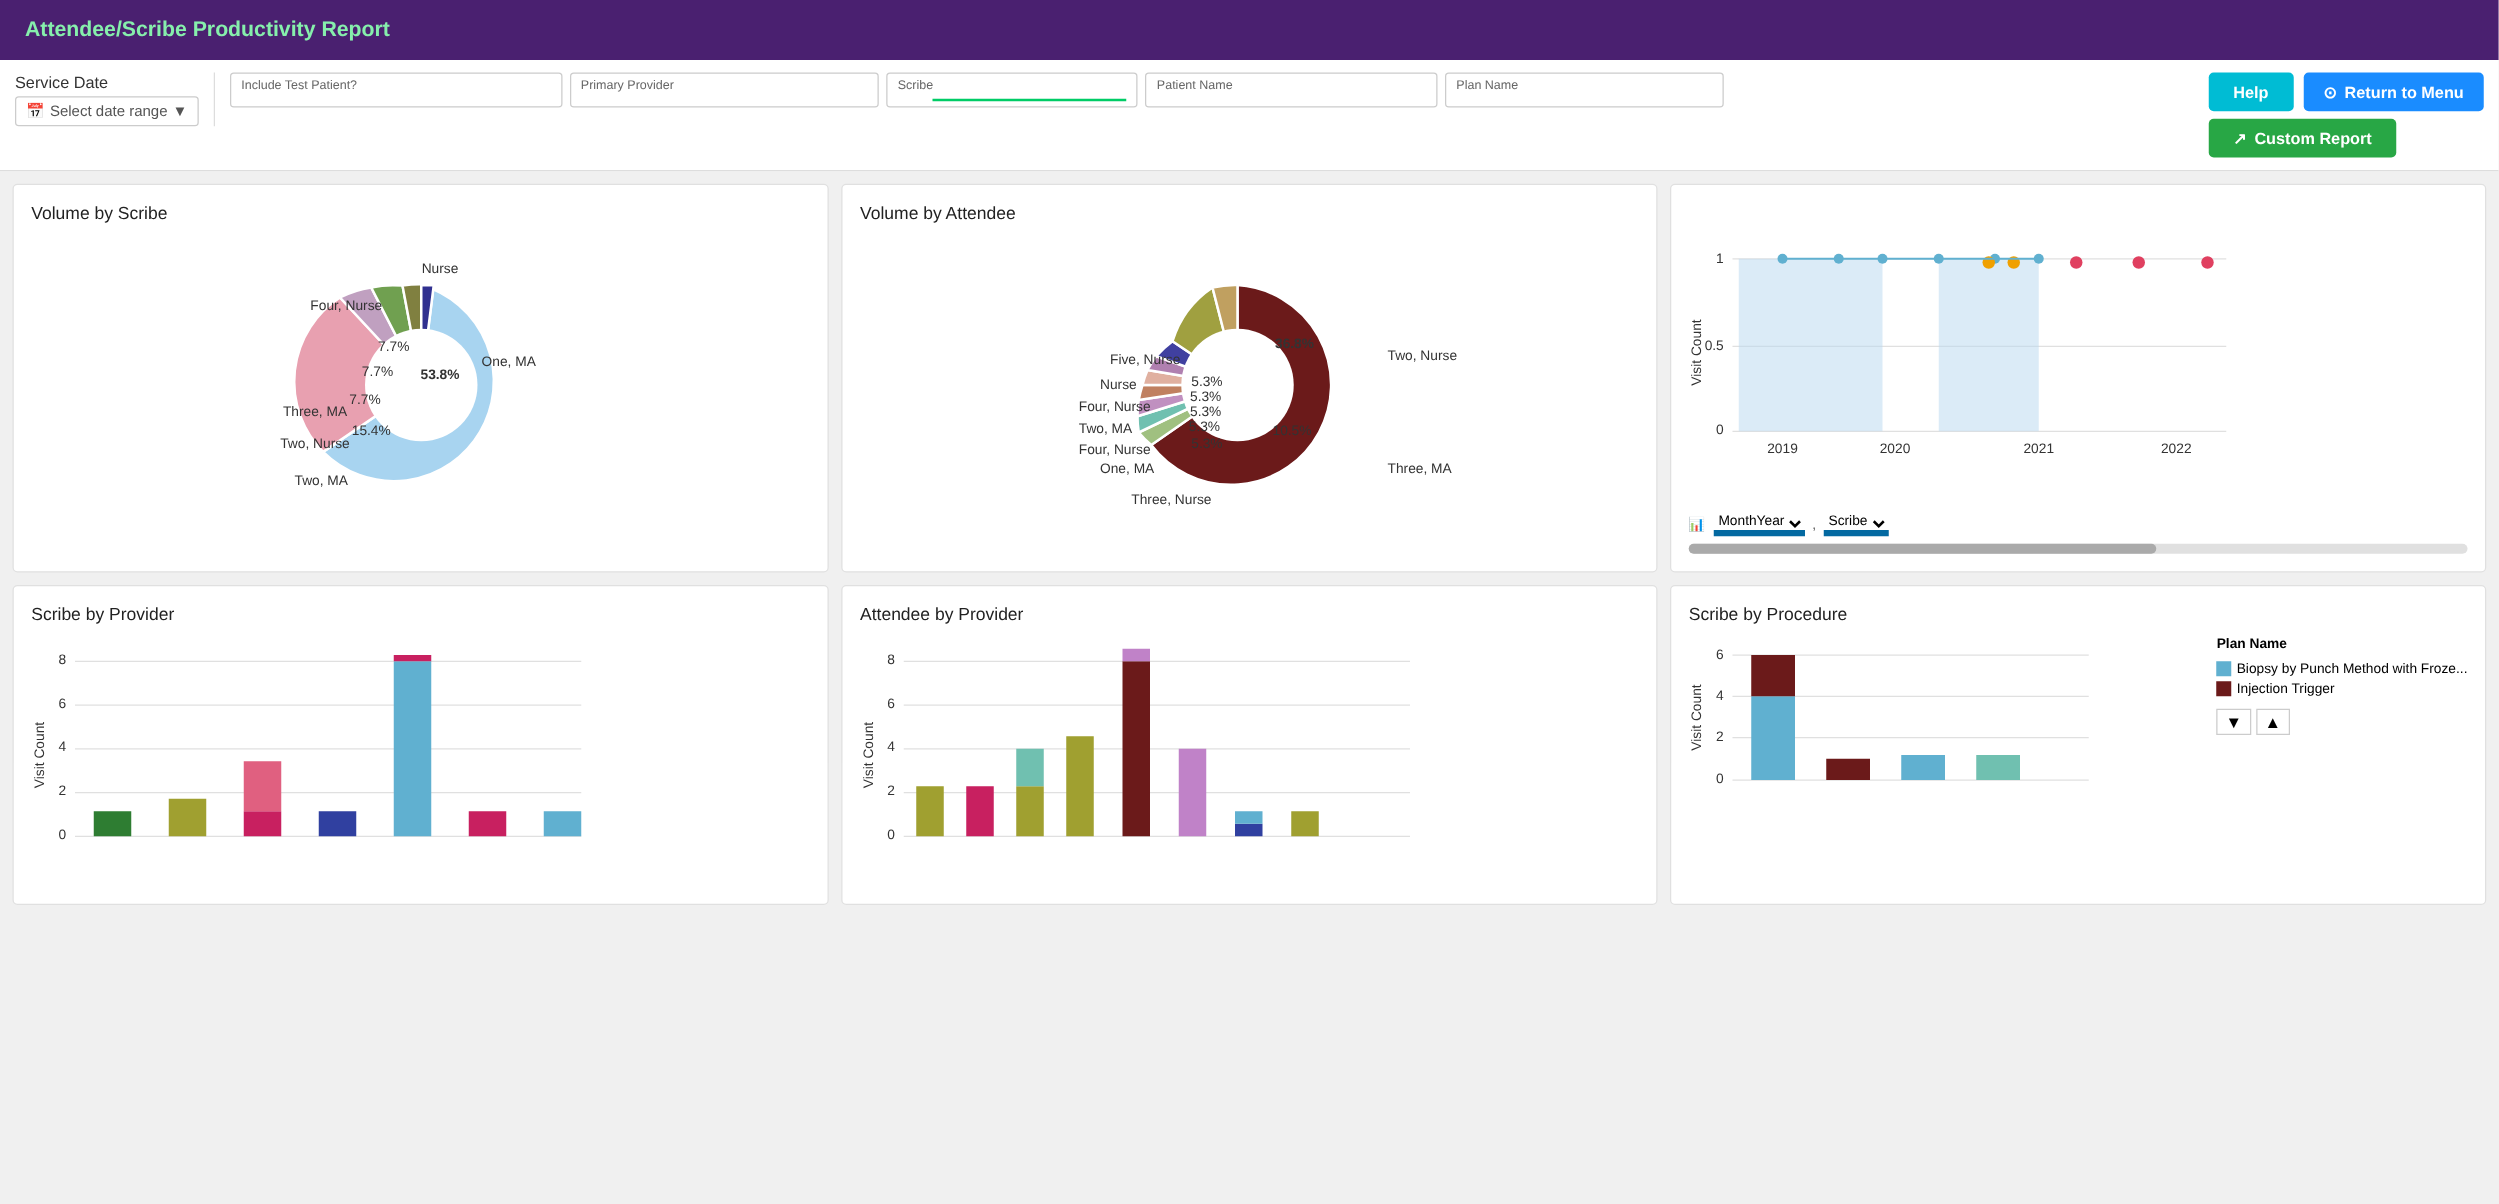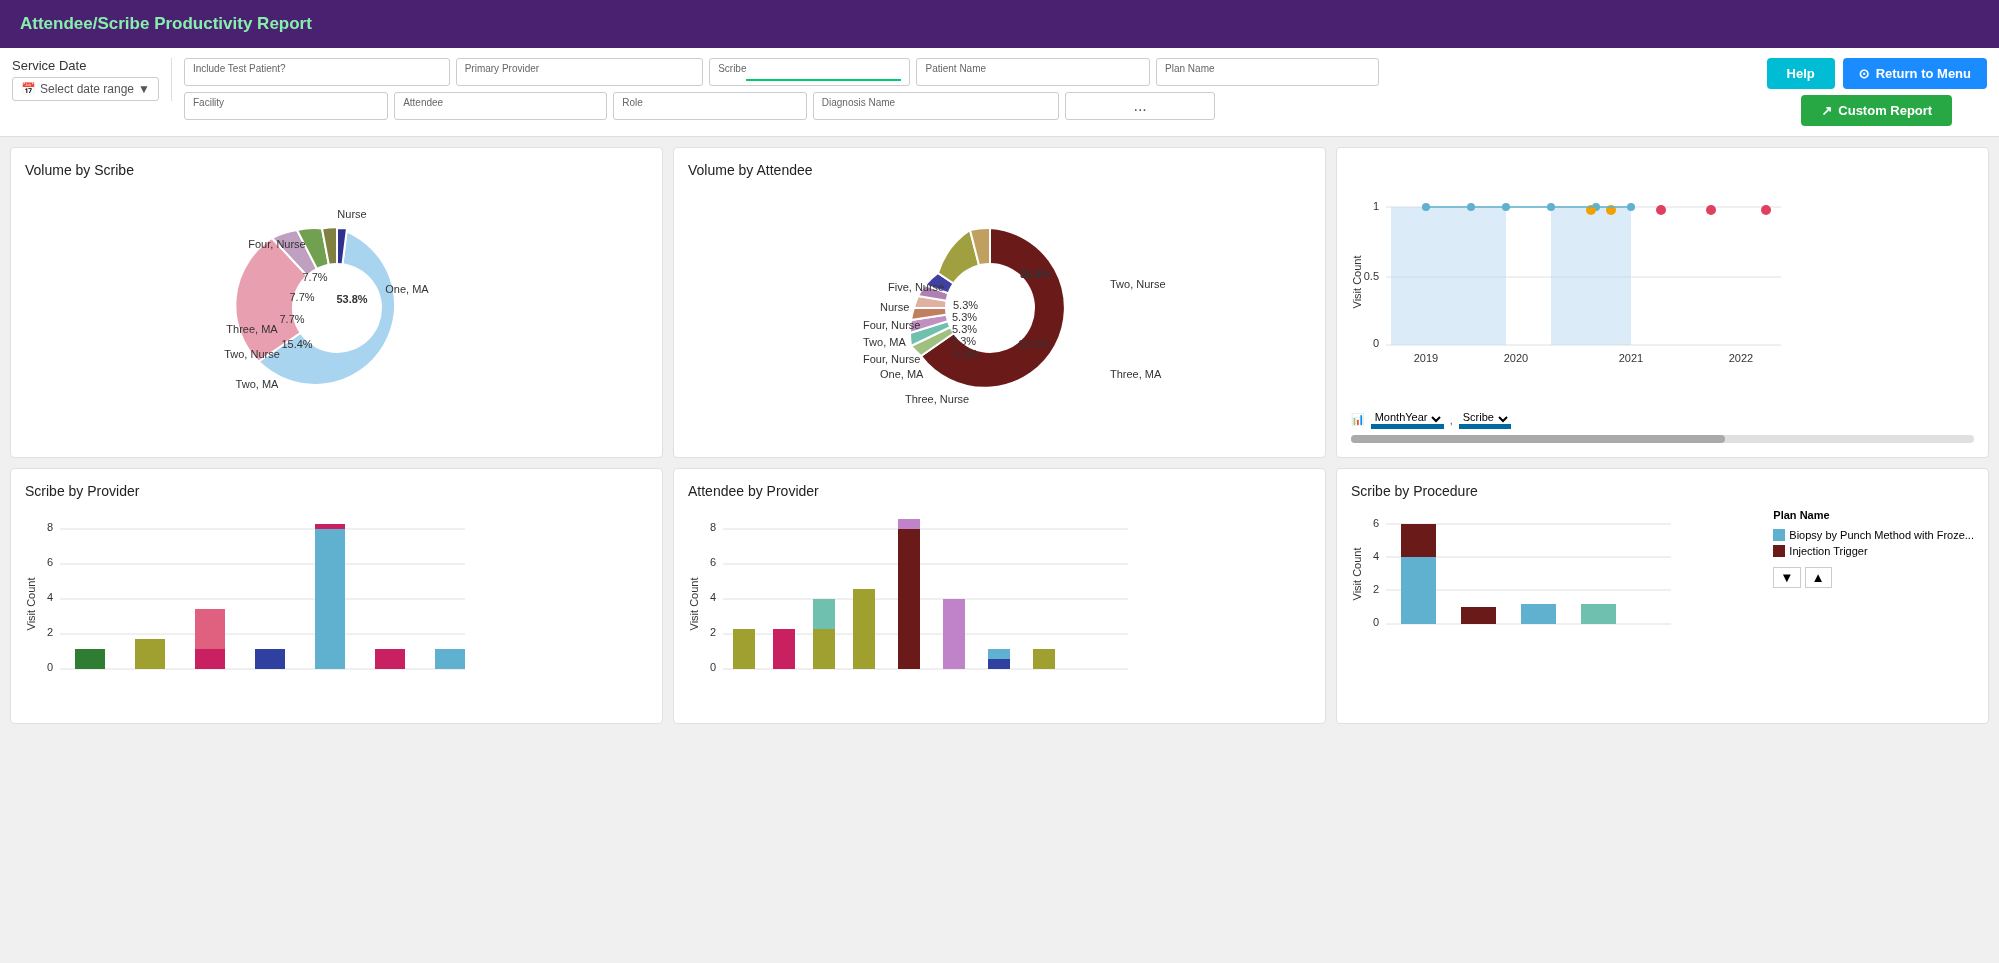--- a/index.html
+++ b/index.html
@@ -49,21 +49,21 @@
       border: 1px solid #ccc;
       border-radius: 3px;
       padding: 4px 8px;
       background: white;
     }
 
     .filter-actions {
       display: flex;
       flex-direction: column;
       gap: 6px;
-      align-items: center;
+      align-items: flex-start;
       margin-left: auto;
     }
 
     .btn-help {
       background: #00bcd4;
       color: white;
       border: none;
       padding: 8px 20px;
       border-radius: 4px;
       cursor: pointer;
@@ -281,41 +281,20 @@
         <label>Scribe</label>
         <input type="text" class="green-line" style="">
       </div>
       <div class="filter-field-wrap">
         <label>Patient Name</label>
         <input type="text" style="">
       </div>
       <div class="filter-field-wrap">
         <label>Plan Name</label>
         <input type="text" style="">
-      </div>
-    </div>
-    <div class="filter-bottom-row">
-      <div class="filter-field-wrap">
-        <label>Facility</label>
-        <input type="text" style="">
-      </div>
-      <div class="filter-field-wrap">
-        <label>Attendee</label>
-        <input type="text" style="">
-      </div>
-      <div class="filter-field-wrap">
-        <label>Role</label>
-        <input type="text" style="">
-      </div>
-      <div class="filter-field-wrap">
-        <label>Diagnosis Name</label>
-        <input type="text" style="">
-      </div>
-      <div class="ellipsis-field">
-        <span>...</span>
       </div>
     </div>
   </div>
 
   <div class="filter-actions">
     <div class="top-buttons">
       <button class="btn-help">Help</button>
       <button class="btn-return">
         <span>⊙</span>
         <span>Return to Menu</span>

